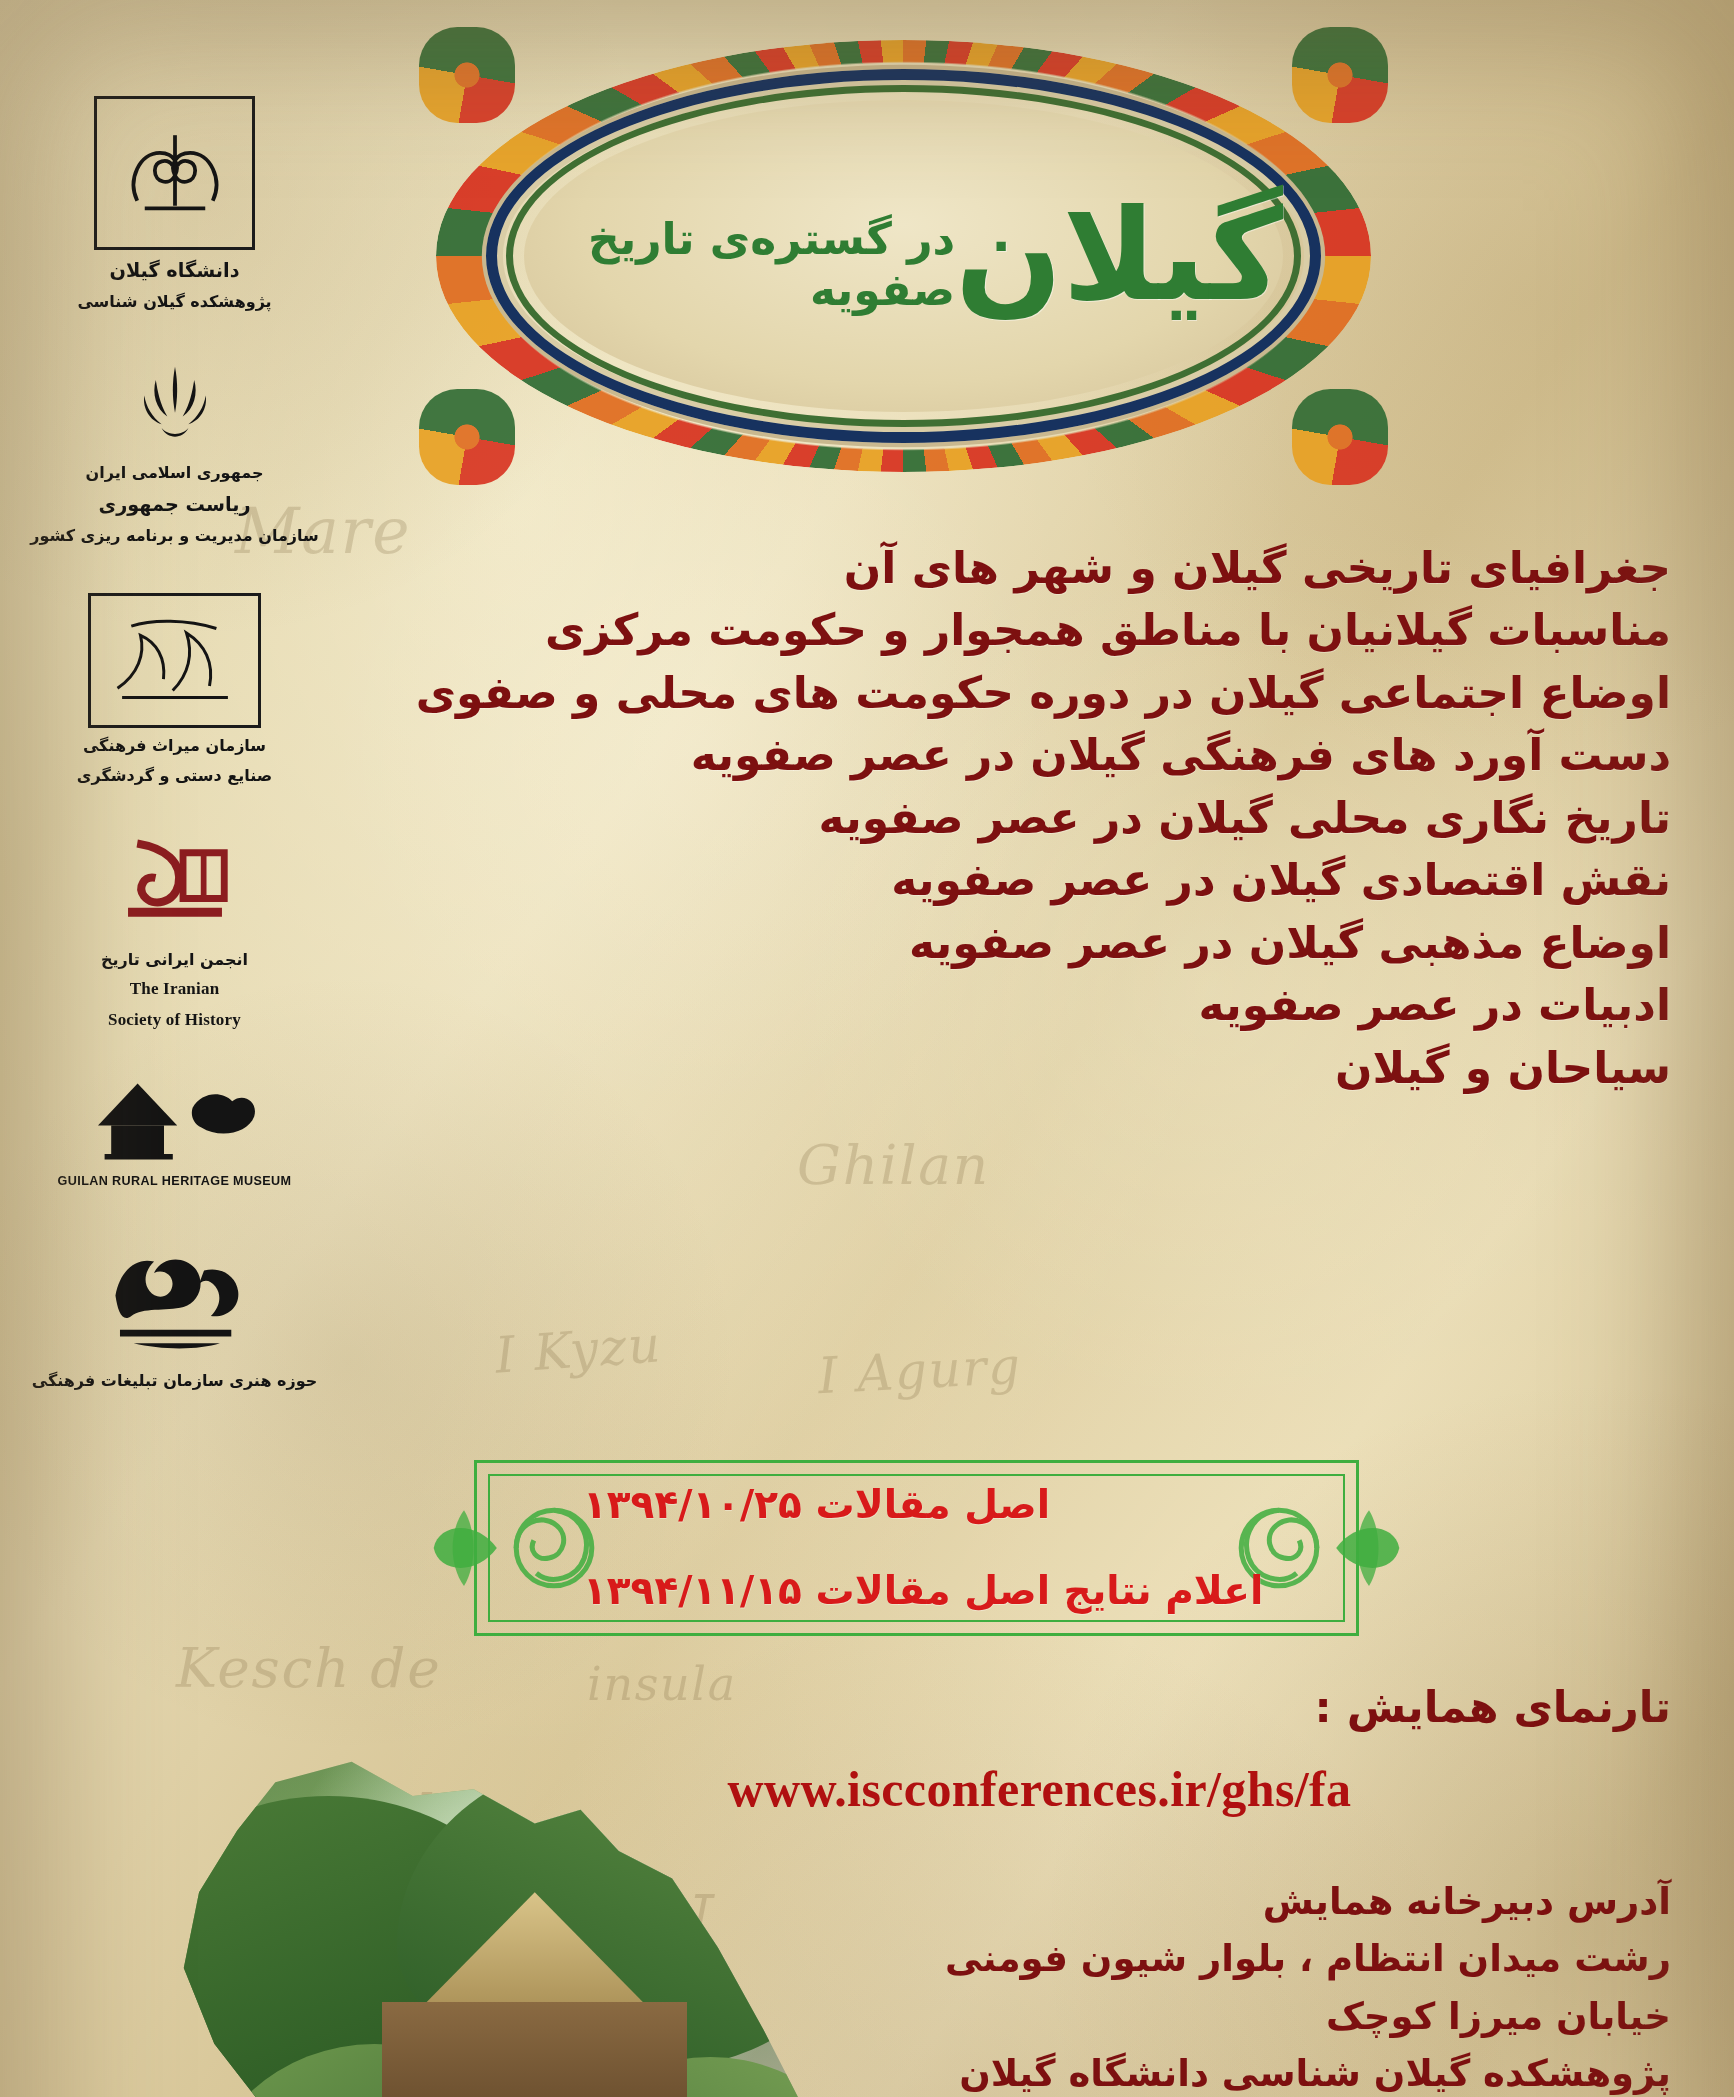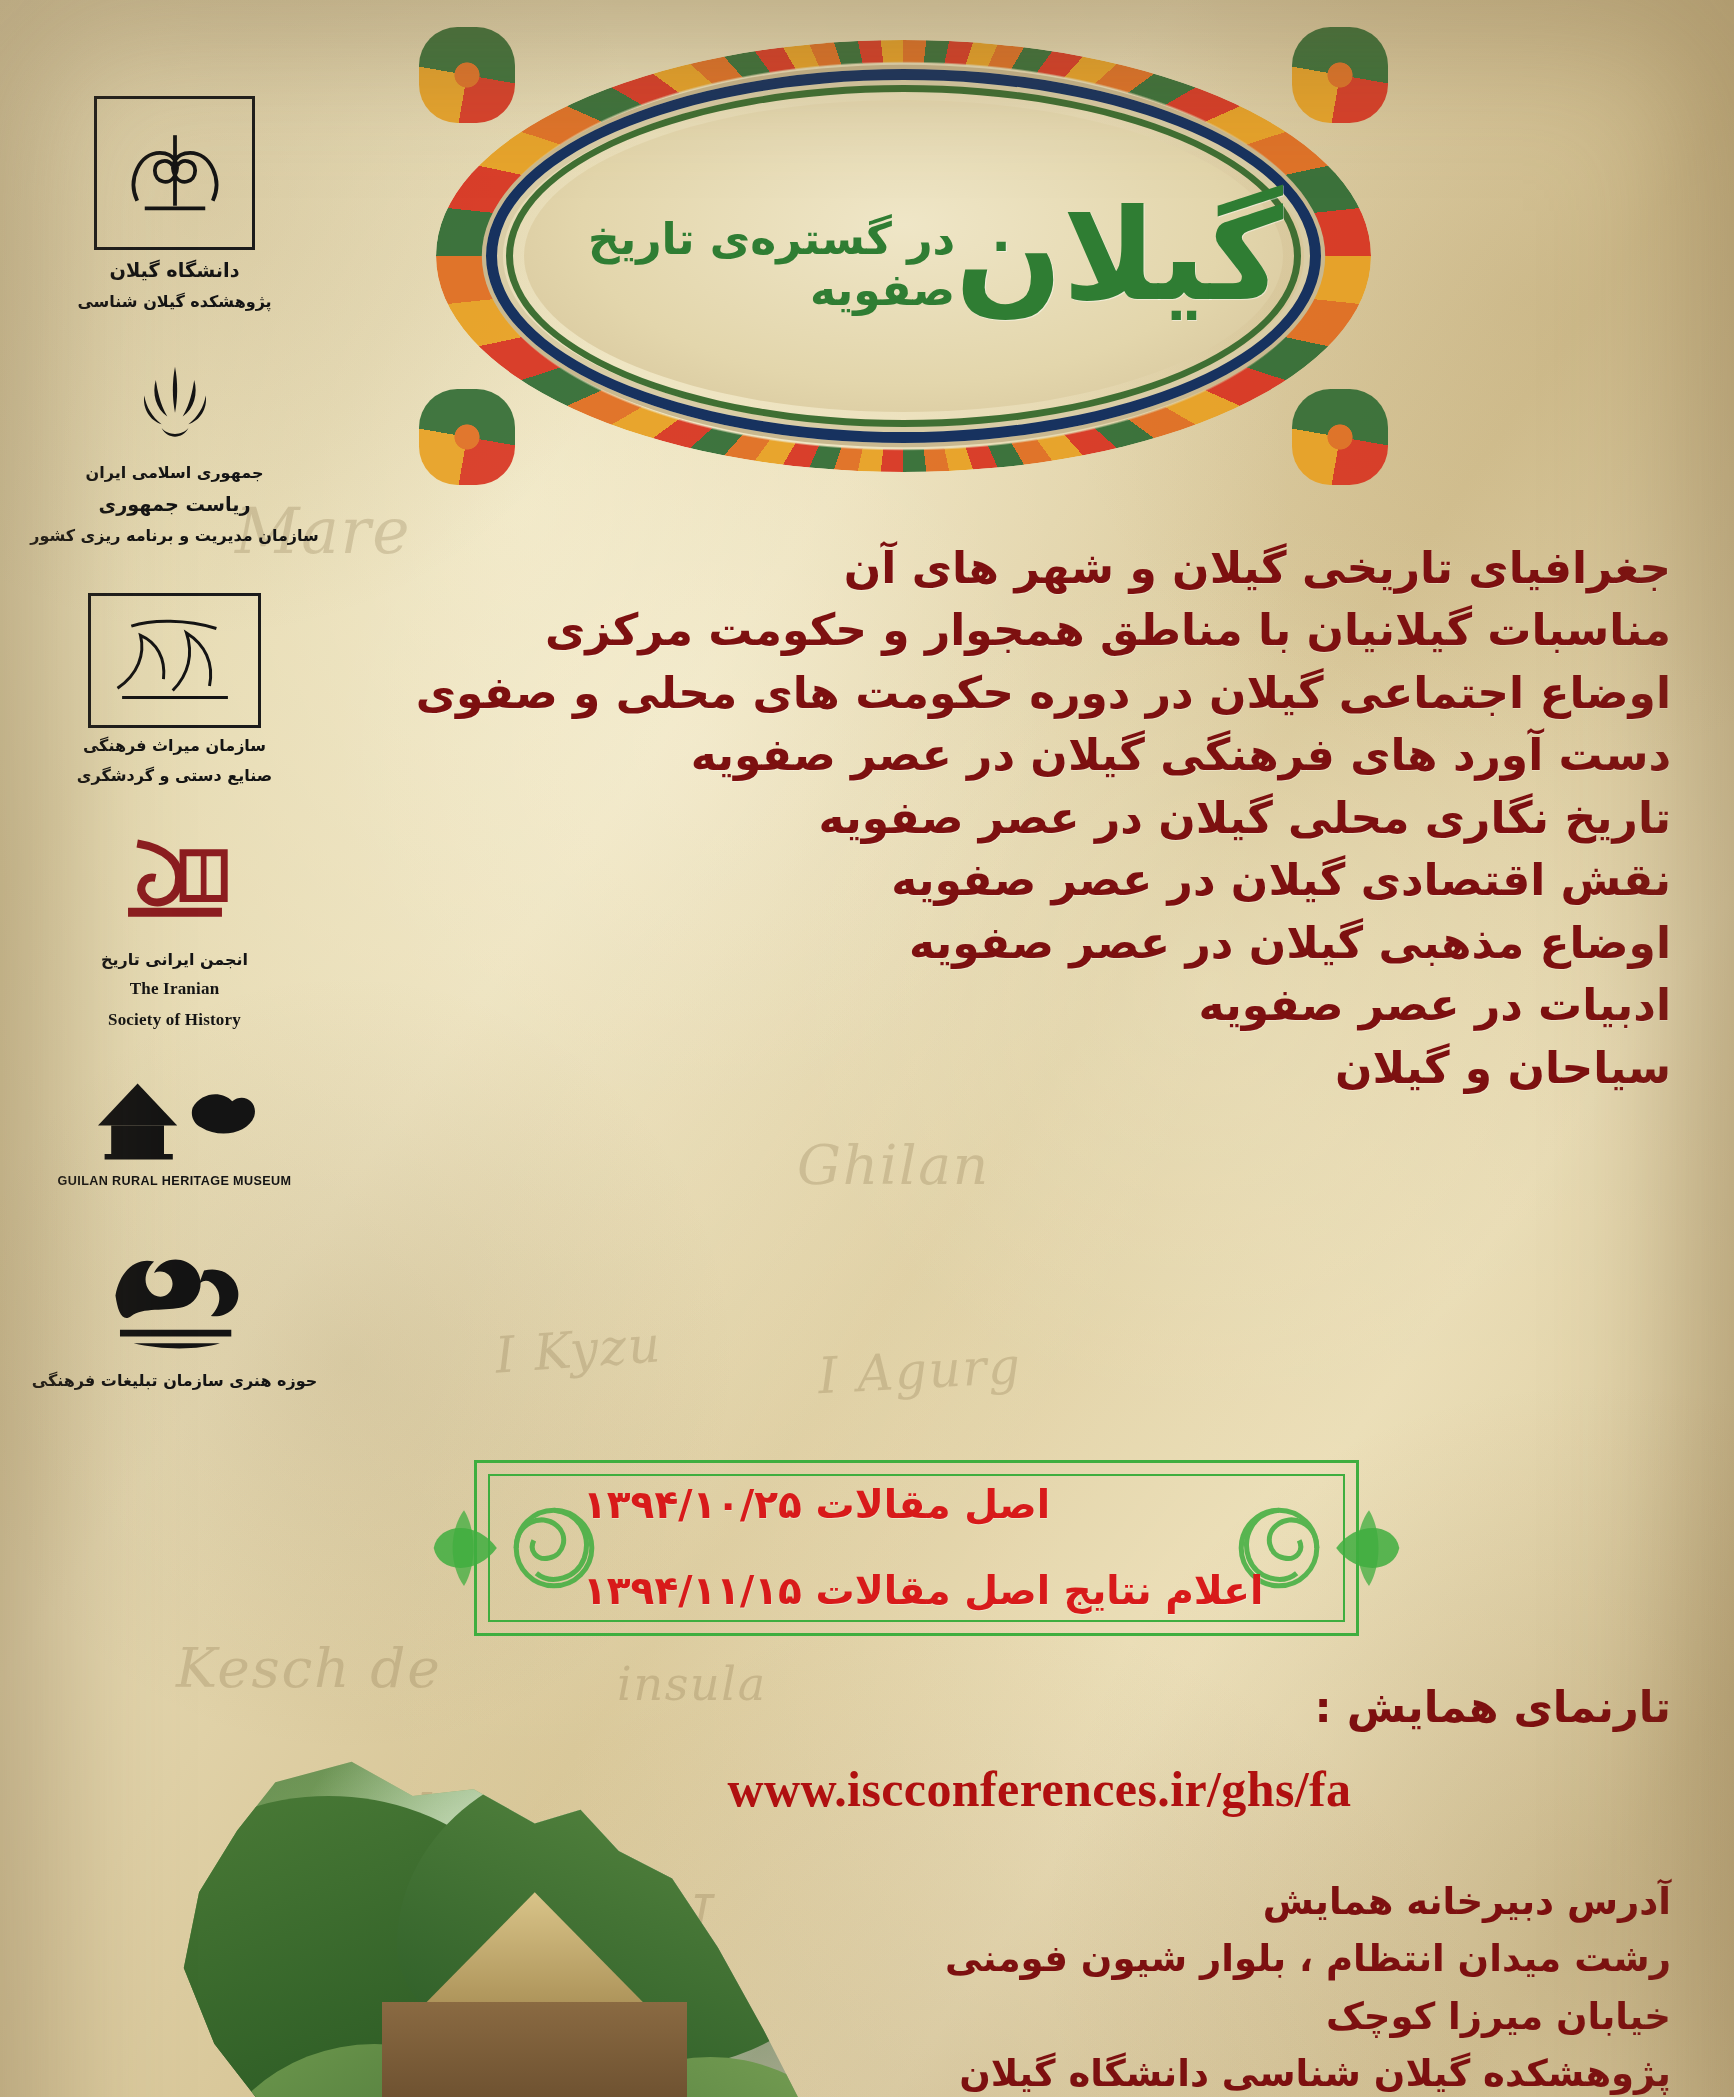--- a/index.html
+++ b/index.html
@@ -309,21 +309,21 @@
   <div class="parchment-noise"></div>
 
   <div class="map-script" style="left:235px; top:495px; font-size:63px;">Mare</div>
   <div class="map-script" style="left:495px; top:1321px; font-size:50px; transform:rotate(-4deg);">I Kyzu</div>
   <div class="map-script" style="left:818px; top:1342px; font-size:50px; transform:rotate(-3deg);">I Agurg</div>
   <div class="map-script" style="left:176px; top:1636px; font-size:55px;">Kesch de</div>
   <div class="map-script" style="left:268px; top:1783px; font-size:59px;">Kesch</div>
   <div class="map-script" style="left:260px; top:1879px; font-size:76px; letter-spacing:11.7px;">G I L A N</div>
 
   <div class="map-script" style="left:797px; top:1133px; font-size:55px;">Ghilan</div>
-  <div class="map-script" style="left:617px; top:1657px; font-size:46px;">insula</div>
+  <div class="map-script" style="left:587px; top:1657px; font-size:46px;">insula</div>
 
   <div class="cartouche">
     <div class="cart-frame"></div>
     <div class="cart-corner" style="left:-17px; top:-12.6px;"></div>
     <div class="cart-corner" style="right:-17px; top:-12.6px;"></div>
     <div class="cart-corner" style="left:-17px; bottom:-12.6px;"></div>
     <div class="cart-corner" style="right:-17px; bottom:-12.6px;"></div>
     <div class="cart-border-outer"></div>
     <div class="cart-border-mid"></div>
     <div class="cart-inner">

